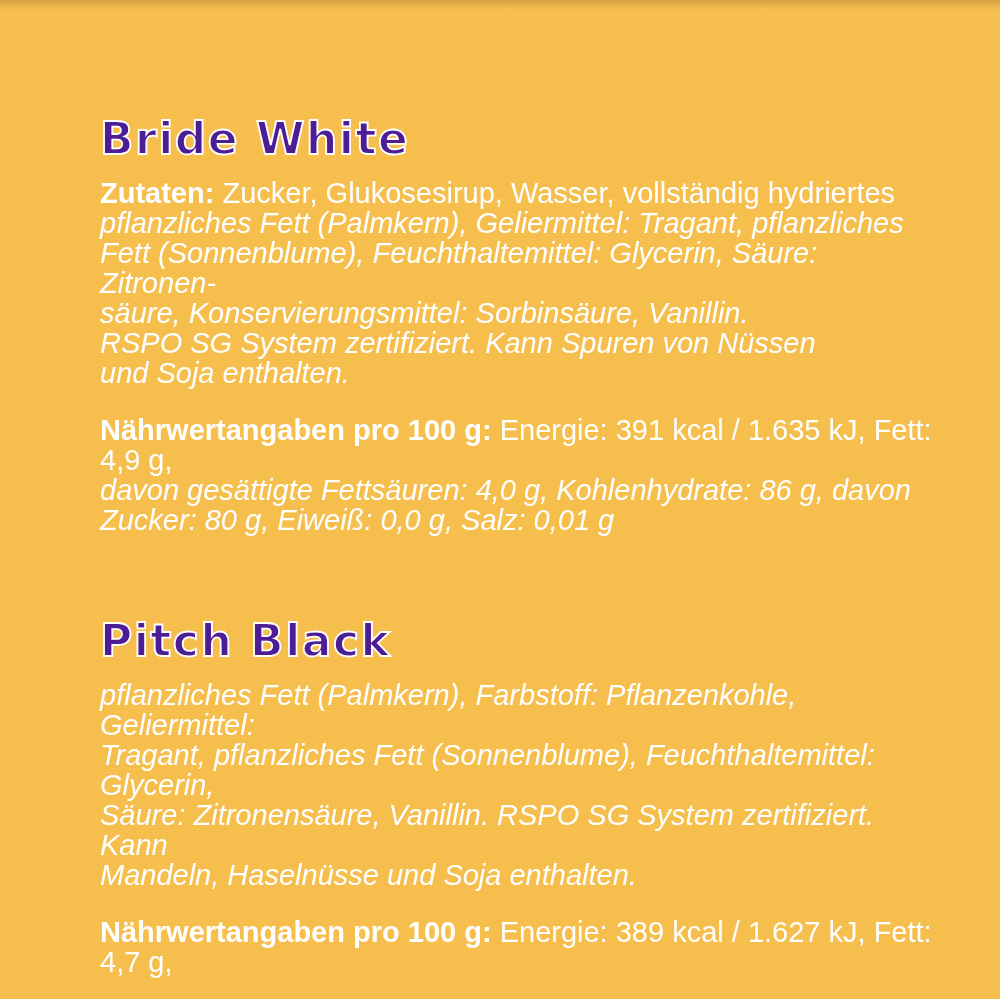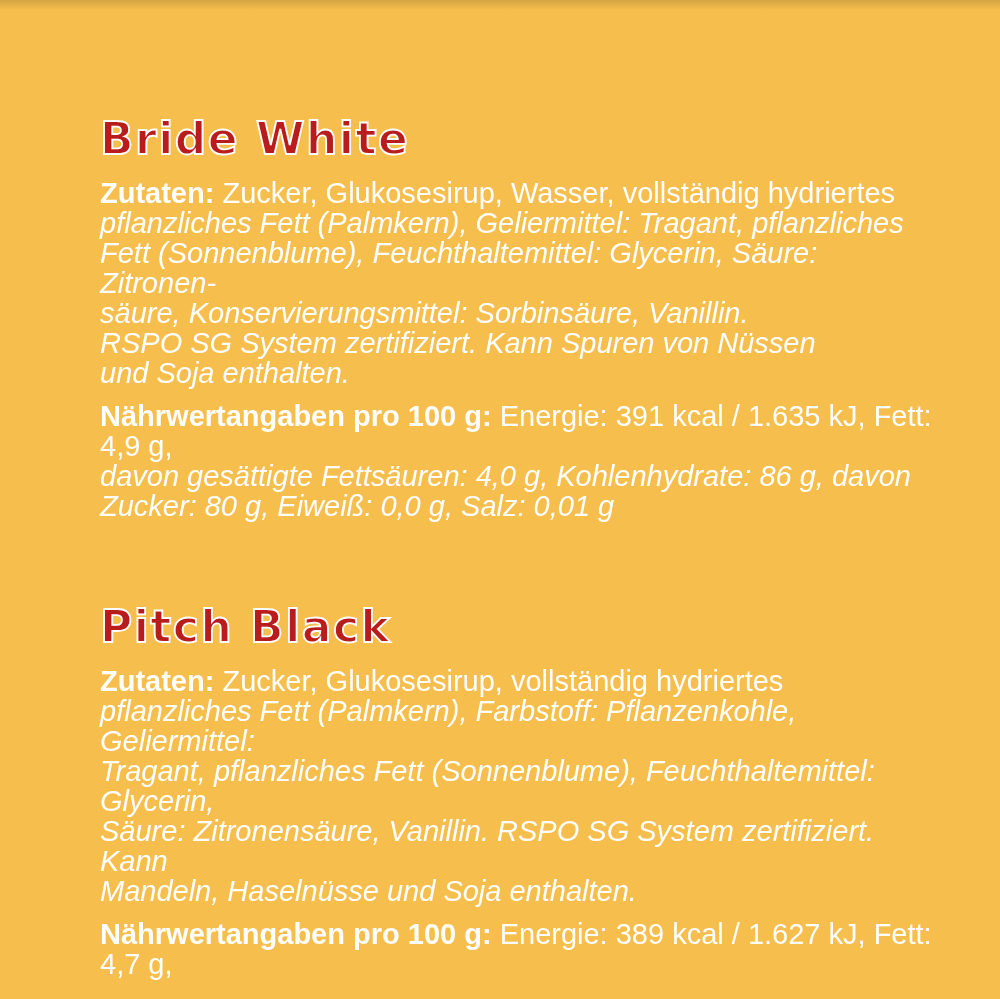--- a/index.html
+++ b/index.html
@@ -26,37 +26,37 @@
   .label-card {
     padding: 114px 60px 0 100px;
   }
   .product-title {
     margin: 0 0 14px 0;
     font-family: "DejaVu Sans", sans-serif;
     font-weight: 800;
     font-size: 44px;
     line-height: 50px;
     letter-spacing: 1.5px;
-    color: #b91c1c;
+    color: #4c1d95;
     -webkit-text-stroke: 1.8px #FFFFFF;
   }
   .para {
     margin: 0;
     font-size: 29px;
     line-height: 30px;
     font-weight: 400;
   }
   .para .first-line { display: block; }
   .para .rest-lines {
     display: block;
     white-space: pre-line;
     font-style: italic;
   }
   .bold-label { font-weight: 700; }
-  .nutrition { margin-top: 13px; }
+  .nutrition { margin-top: 27px; }
   .product-section + .product-section { margin-top: 81px; }
 </style>
 </head>
 <body style="background: rgb(246, 190, 77); color: rgb(255, 255, 255);">
 
 <div class="top-shade"></div>
 
 <div class="label-card">
 
   <section class="product-section">
@@ -75,21 +75,20 @@
       <span class="first-line"><span class="bold-label">Nährwertangaben pro 100 g:</span> <span>Energie: 391 kcal / 1.635 kJ, Fett: 4,9 g,</span></span>
       <span class="rest-lines">davon gesättigte Fettsäuren: 4,0 g, Kohlenhydrate: 86 g, davon
 Zucker: 80 g, Eiweiß: 0,0 g, Salz: 0,01 g</span>
     </p>
   </section>
 
   <section class="product-section">
     <h1 class="product-title">Pitch Black</h1>
 
     <p class="para ingredients">
-      <span class="first-line"><span class="bold-label">Zutaten:</span> <span>Zucker, Glukosesirup, vollständig hydriertes</span></span>
       <span class="rest-lines">pflanzliches Fett (Palmkern), Farbstoff: Pflanzenkohle, Geliermittel:
 Tragant, pflanzliches Fett (Sonnenblume), Feuchthaltemittel: Glycerin,
 Säure: Zitronensäure, Vanillin. RSPO SG System zertifiziert. Kann
 Mandeln, Haselnüsse und Soja enthalten.</span>
     </p>
 
     <p class="para nutrition">
       <span class="first-line"><span class="bold-label">Nährwertangaben pro 100 g:</span> <span>Energie: 389 kcal / 1.627 kJ, Fett: 4,7 g,</span></span>
     </p>
   </section>

